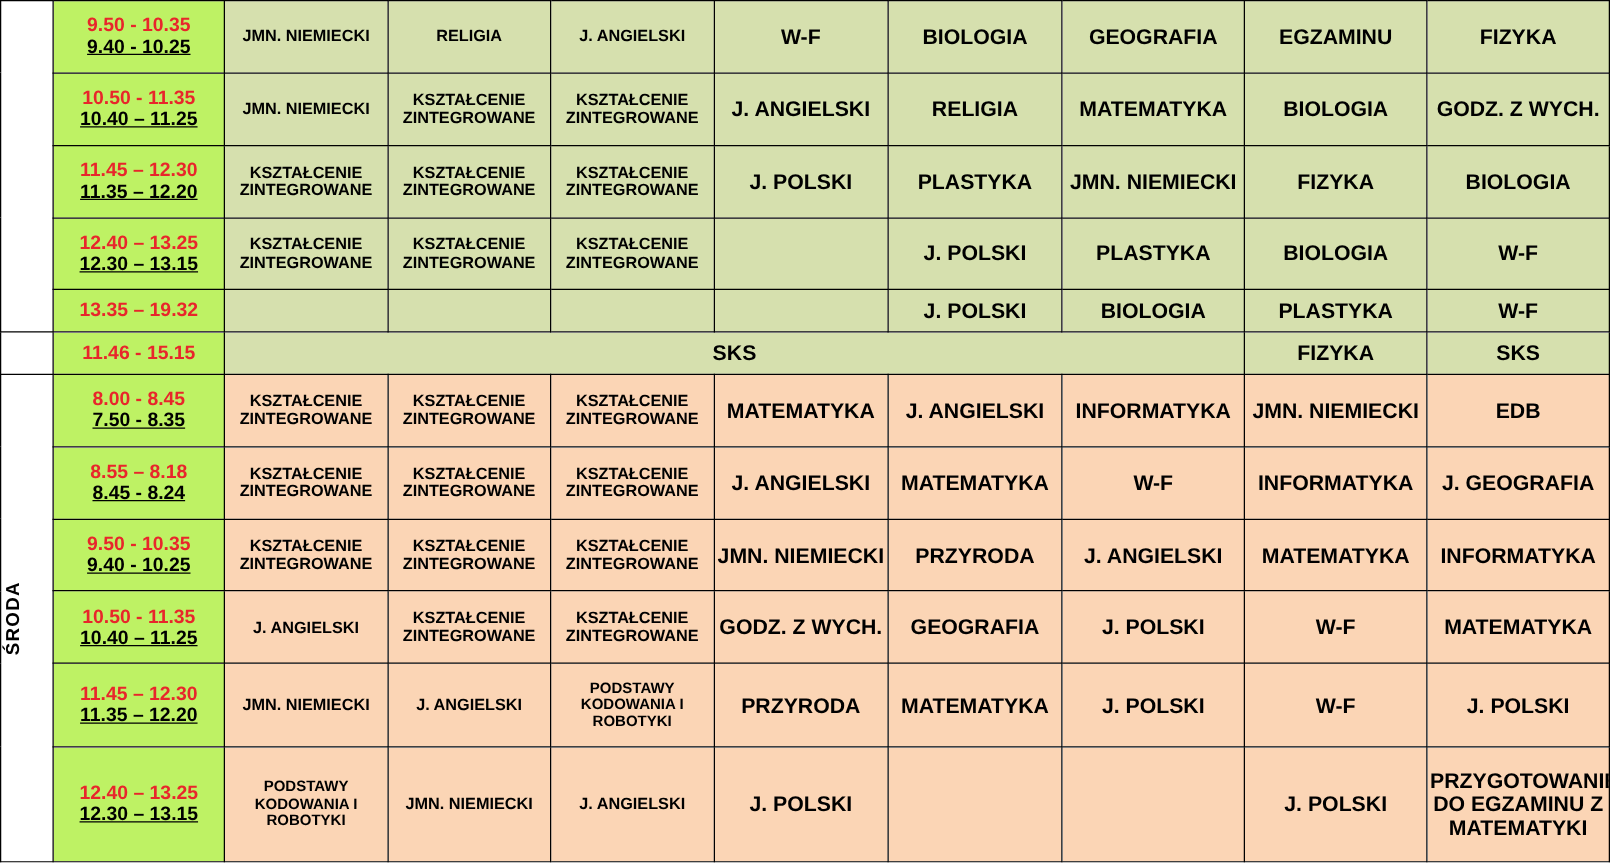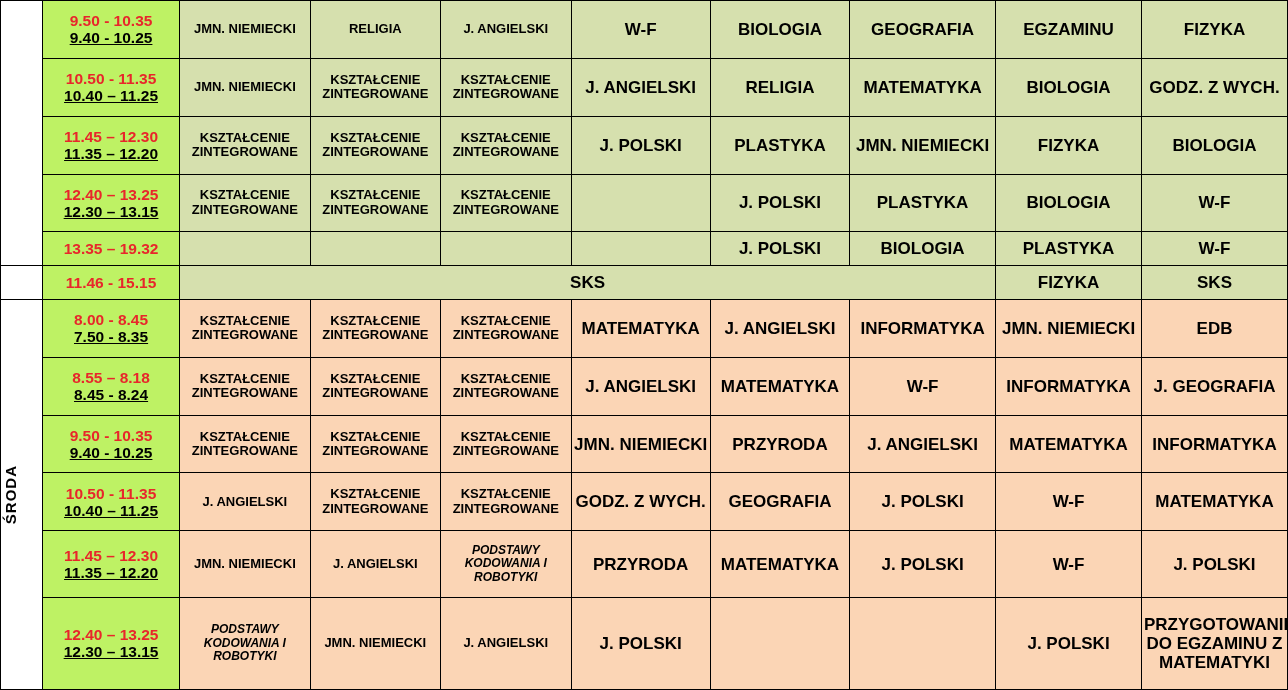--- a/index.html
+++ b/index.html
@@ -54,21 +54,21 @@
   }
   .time-top { color: #e8262b; display: block; }
   .time-bot { color: #000000; display: block; text-decoration: underline; }
 
   .green { background: #d6e0ae; color: #000; }
   .peach { background: #fbd5b5; color: #000; }
 
   .s13 { font-size: 13px; }
   .s15 { font-size: 17px; }
   .s11 { font-size: 17px; }
-  .s12 { font-size: 12px; font-style: italic; }
+  .s12 { font-size: 12px; }
 </style>
 </head>
 <body>
 
 <table class="schedule">
   <colgroup>
     <col class="c-day">
     <col class="c-time">
     <col class="c-sub">
     <col class="c-sub">

